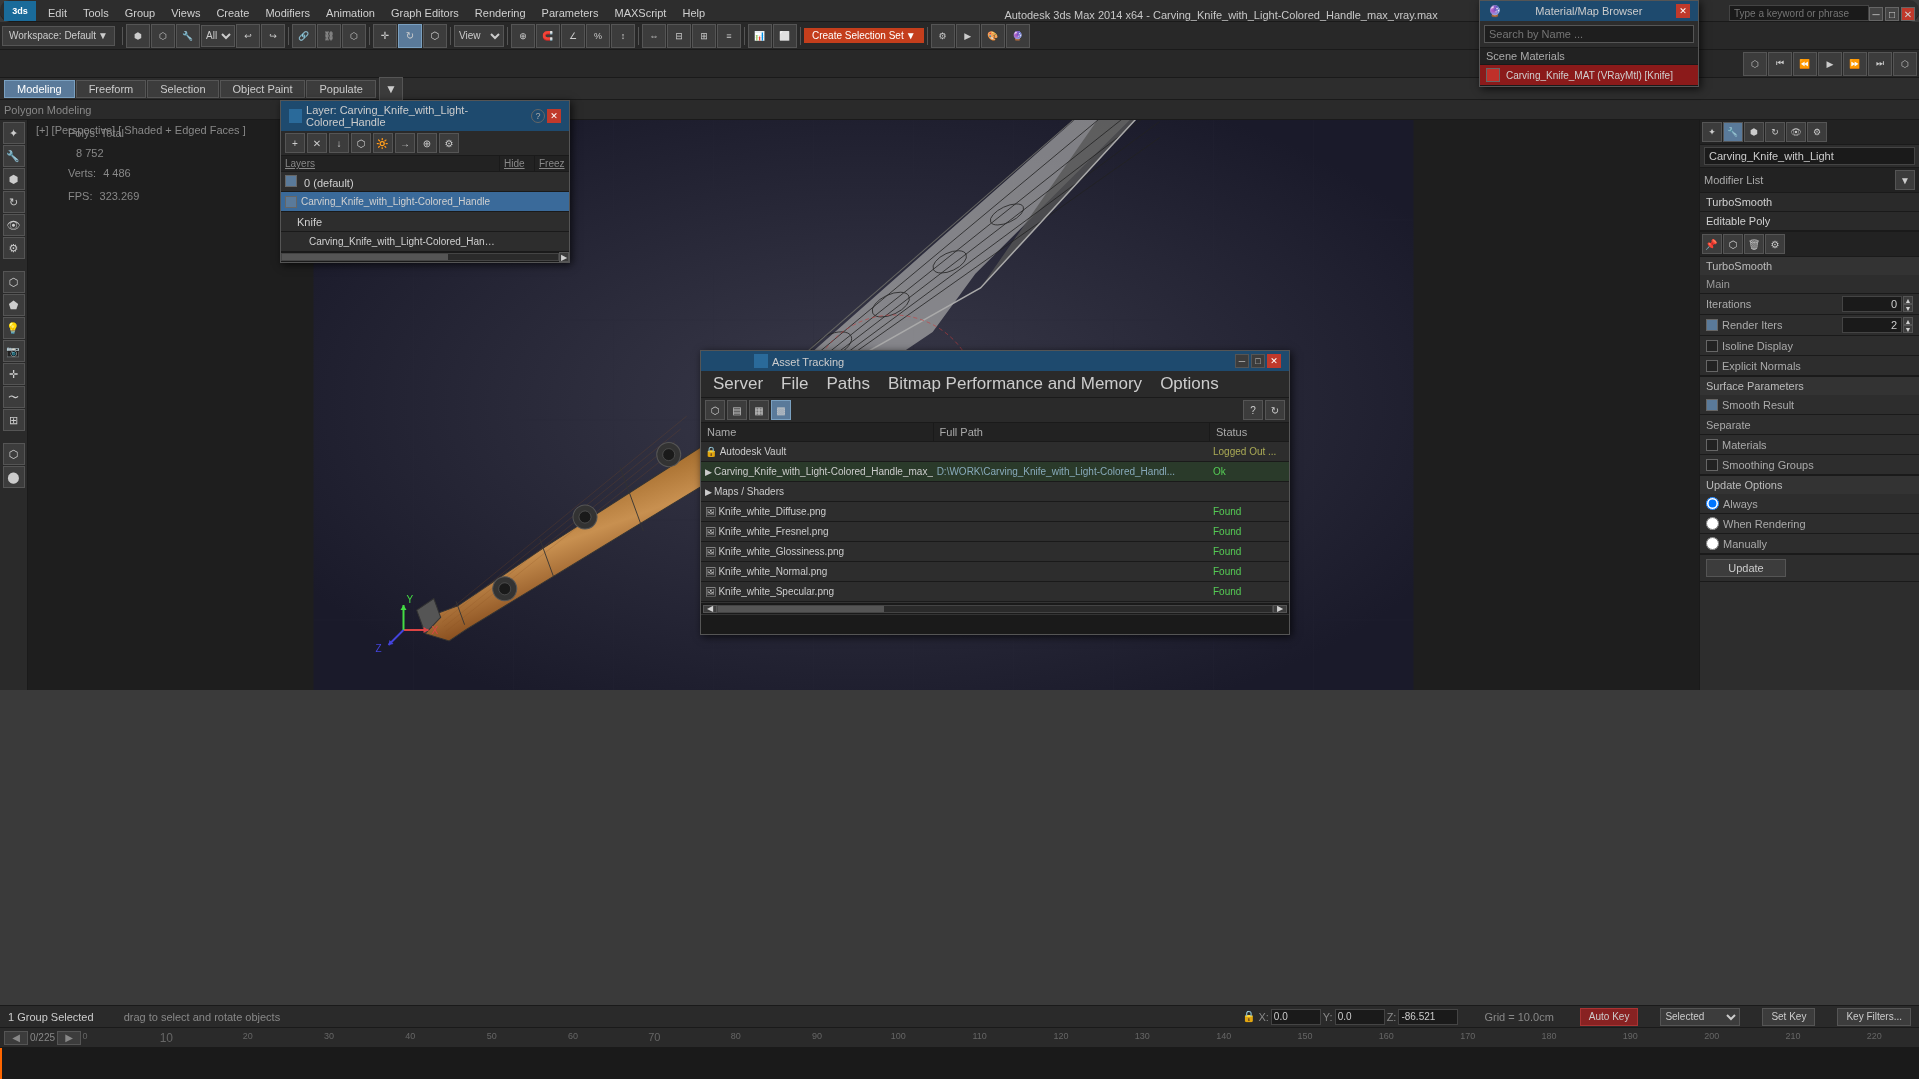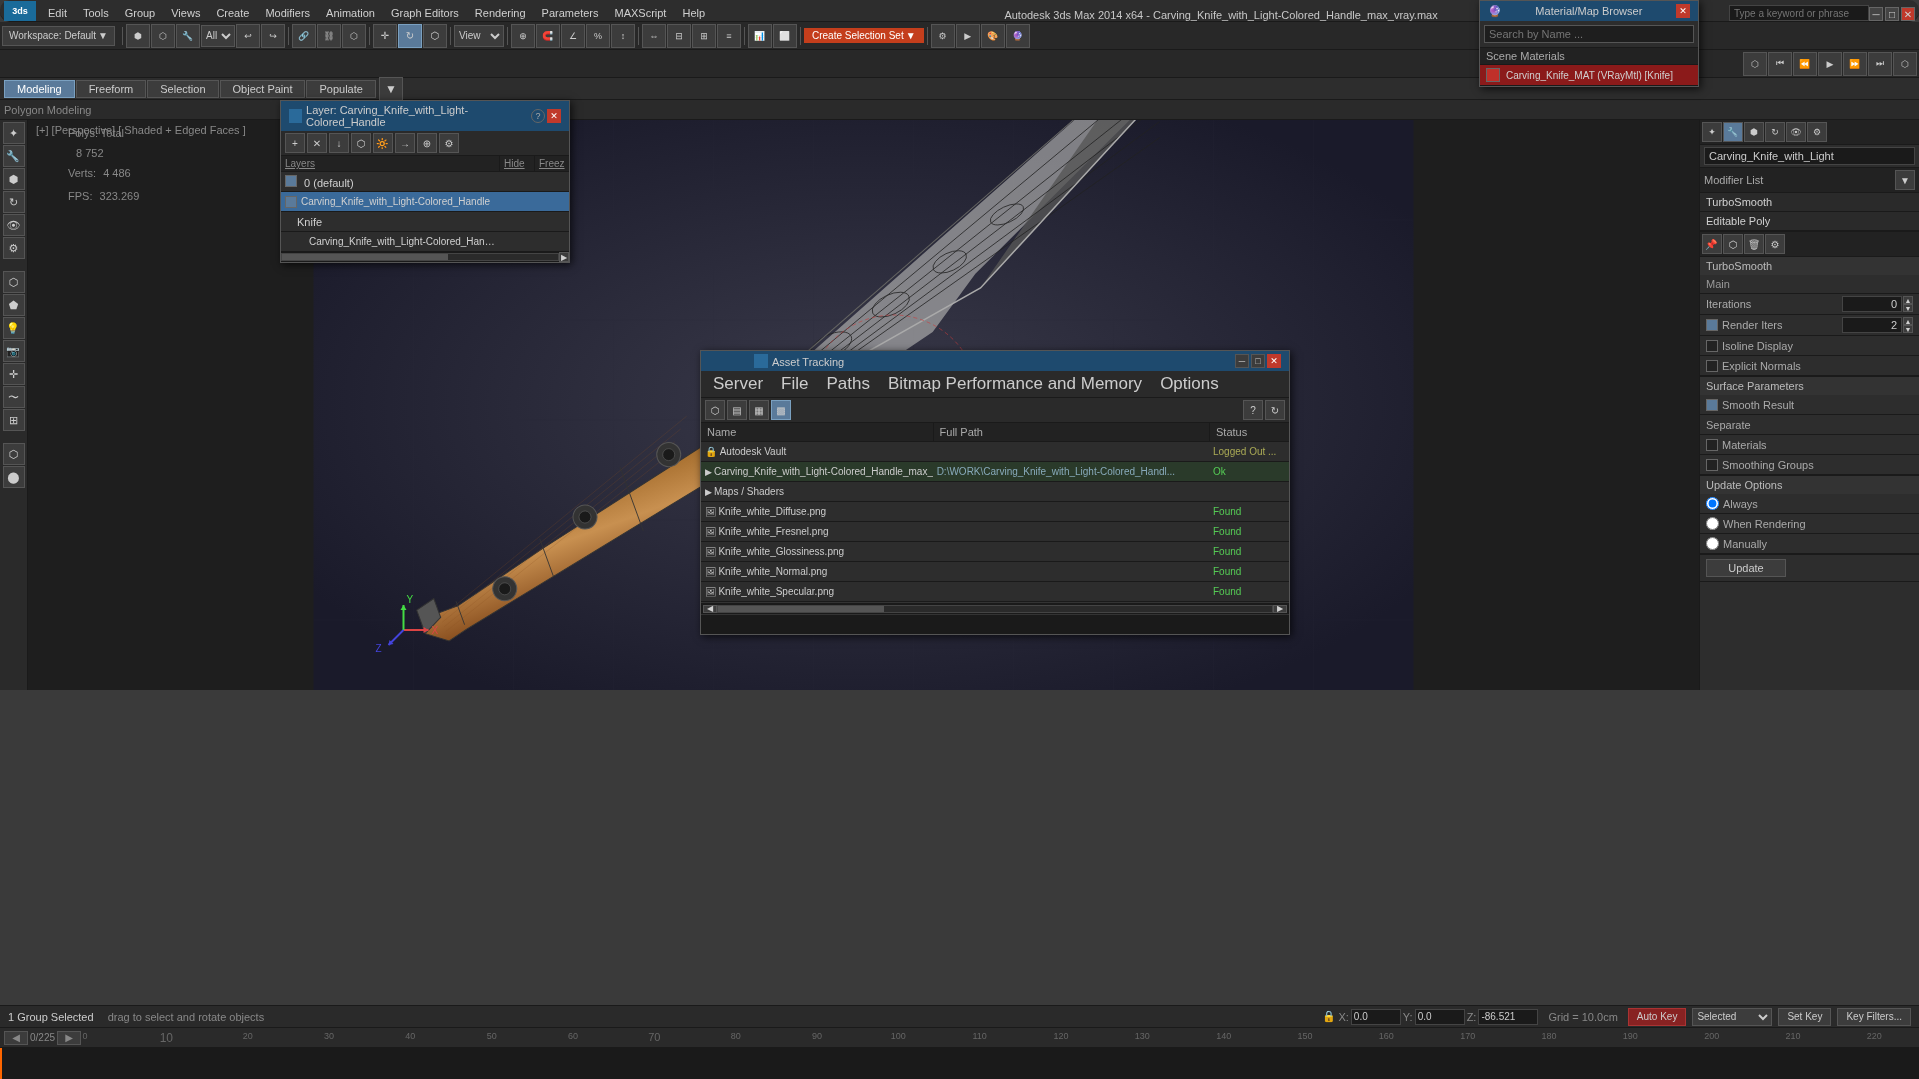--- a/index.html
+++ b/index.html
@@ -1097,21 +1097,21 @@
     <div style="width:14px; height:8px; background:#3c3c3c; border:1px solid #555; cursor:pointer; font-size:8px; display:flex; align-items:center; justify-content:center;">◀</div>
     <div class="asset-scroll-track">
       <div class="asset-scroll-thumb"></div>
     </div>
     <div style="width:14px; height:8px; background:#3c3c3c; border:1px solid #555; cursor:pointer; font-size:8px; display:flex; align-items:center; justify-content:center;">▶</div>
   </div>
 
   <div style="height:20px; background:#1a1a1a; border-top:1px solid #333;"></div>
 </div>
 
-<div style="height:22px; background:#2a2a2a; border-top:1px solid #1a1a1a; display:flex; align-items:center; padding:0 8px; gap:6px; font-size:11px; color:#ccc; position:absolute; bottom:52px; left:0; right:0;">
+<div style="height:22px; background:#2a2a2a; border-top:1px solid #1a1a1a; display:flex; align-items:center; padding:0 8px; gap:22px; font-size:11px; color:#ccc; position:absolute; bottom:52px; left:0; right:0;">
   <span>1 Group Selected</span>
   <span style="color:#888; margin-left:8px;">drag to select and rotate objects</span>
   <div style="flex:1;"></div>
 
   <div style="display:flex; align-items:center; gap:2px;">
     <span style="color:#888;">🔒</span>
     <span style="color:#888;">X:</span>
     <input type="text" style="width: 50px; height: 16px; background: rgb(26, 26, 26); border: 1px solid rgb(68, 68, 68); color: rgb(204, 204, 204); padding: 0px 2px; font-size: 10px;" value="0.0">
     <span style="color:#888;">Y:</span>
     <input type="text" style="width: 50px; height: 16px; background: rgb(26, 26, 26); border: 1px solid rgb(68, 68, 68); color: rgb(204, 204, 204); padding: 0px 2px; font-size: 10px;" value="0.0">

